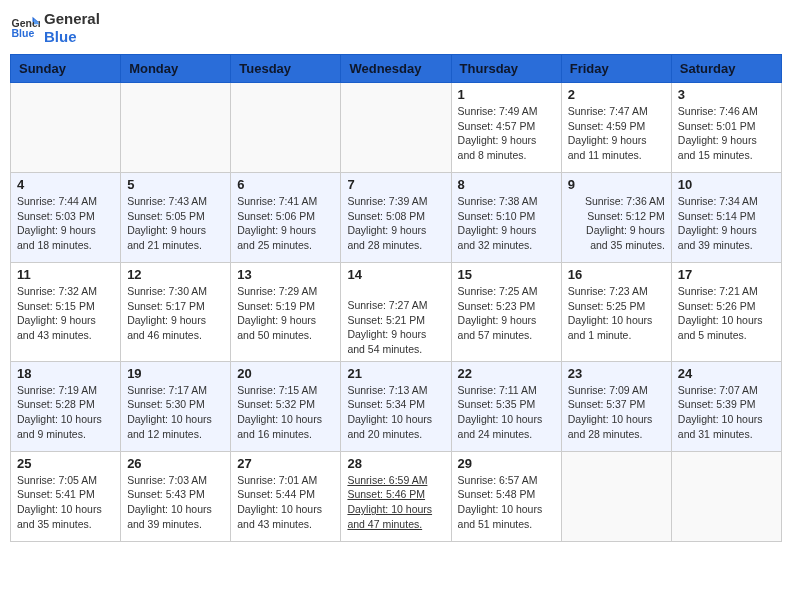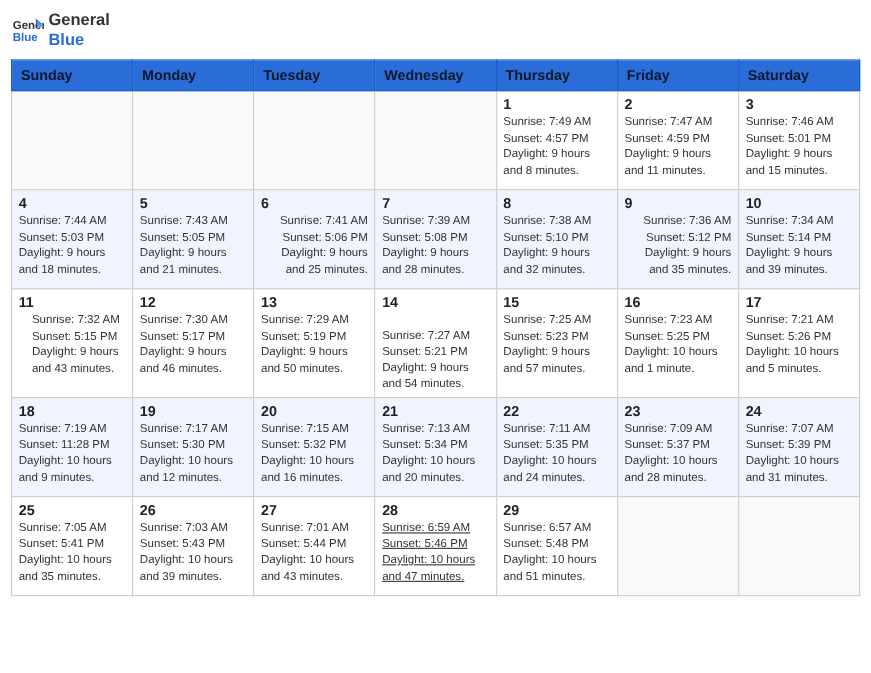--- a/index.html
+++ b/index.html
@@ -153,21 +153,21 @@
         </td>
         <td class="cal-cell">
           <div class="day-num">5</div>
           <div class="cell-info" style="white-space: pre-line;">Sunrise: 7:43 AM
 Sunset: 5:05 PM
 Daylight: 9 hours
 and 21 minutes.</div>
         </td>
         <td class="cal-cell">
           <div class="day-num">6</div>
-          <div class="cell-info" style="white-space: pre-line; text-align: right;">Sunrise: 7:41 AM
+          <div class="cell-info" style="white-space: pre-line;">Sunrise: 7:41 AM
 Sunset: 5:06 PM
 Daylight: 9 hours
 and 25 minutes.</div>
         </td>
         <td class="cal-cell">
           <div class="day-num">7</div>
           <div class="cell-info" style="white-space: pre-line;">Sunrise: 7:39 AM
 Sunset: 5:08 PM
 Daylight: 9 hours
 and 28 minutes.</div>
@@ -190,21 +190,21 @@
           <div class="day-num">10</div>
           <div class="cell-info" style="white-space: pre-line;">Sunrise: 7:34 AM
 Sunset: 5:14 PM
 Daylight: 9 hours
 and 39 minutes.</div>
         </td>
       </tr>
       <tr class="week-row">
         <td class="cal-cell">
           <div class="day-num">11</div>
-          <div class="cell-info" style="white-space: pre-line; margin-left: 12px;">Sunrise: 7:32 AM
+          <div class="cell-info" style="white-space: pre-line;">Sunrise: 7:32 AM
 Sunset: 5:15 PM
 Daylight: 9 hours
 and 43 minutes.</div>
         </td>
         <td class="cal-cell">
           <div class="day-num">12</div>
           <div class="cell-info" style="white-space: pre-line;">Sunrise: 7:30 AM
 Sunset: 5:17 PM
 Daylight: 9 hours
 and 46 minutes.</div>
@@ -242,21 +242,21 @@
           <div class="cell-info" style="white-space: pre-line;">Sunrise: 7:21 AM
 Sunset: 5:26 PM
 Daylight: 10 hours
 and 5 minutes.</div>
         </td>
       </tr>
       <tr class="week-row alt-bg">
         <td class="cal-cell">
           <div class="day-num">18</div>
           <div class="cell-info" style="white-space: pre-line;">Sunrise: 7:19 AM
-Sunset: 11:28 PM
+Sunset: 5:28 PM
 Daylight: 10 hours
 and 9 minutes.</div>
         </td>
         <td class="cal-cell">
           <div class="day-num">19</div>
           <div class="cell-info" style="white-space: pre-line;">Sunrise: 7:17 AM
 Sunset: 5:30 PM
 Daylight: 10 hours
 and 12 minutes.</div>
         </td>

